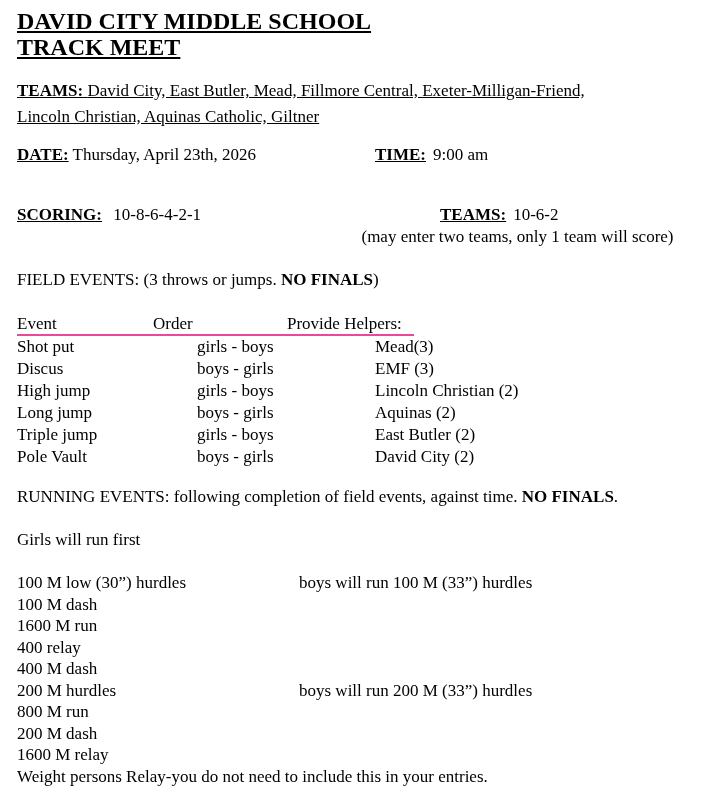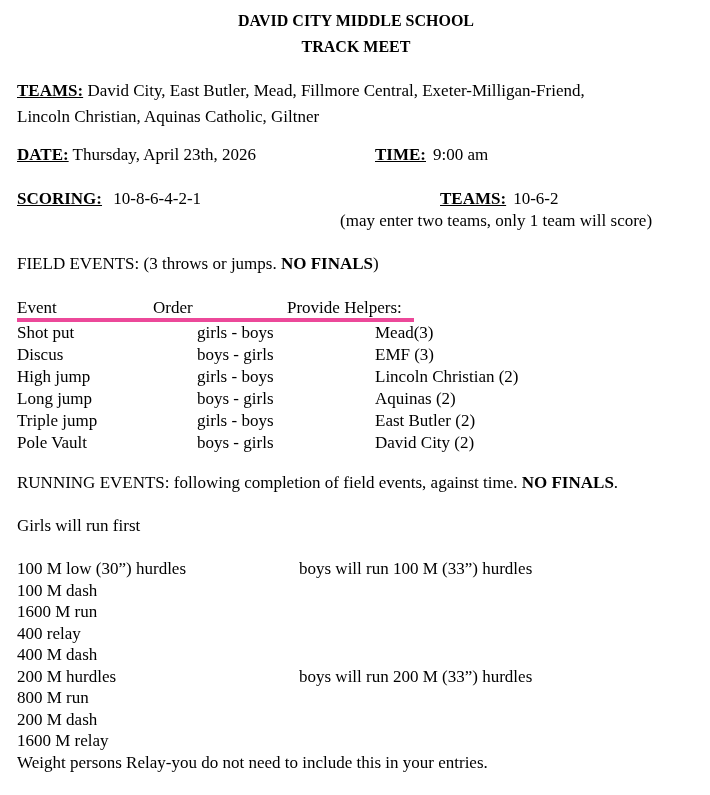--- a/index.html
+++ b/index.html
@@ -13,52 +13,55 @@
     height: 795px;
     background: #ffffff;
     color: #000000;
     font-family: "Liberation Serif", "DejaVu Serif", serif;
     font-size: 17px;
     box-sizing: border-box;
     padding: 8px 15px 0 17px;
     overflow: hidden;
   }
   .title {
-    text-align: center;
+    text-align: left;
     font-weight: bold;
-    font-size: 16px;
+    font-size: 24px;
     line-height: 26px;
+    text-decoration: underline;
   }
   .lbl {
     font-weight: bold;
     text-decoration: underline;
   }
   .teams {
     margin-top: 18px;
     line-height: 26px;
+    text-decoration: underline;
   }
   .row {
     position: relative;
     line-height: 22px;
   }
   .dt-row { margin-top: 14px; }
-  .sc-row { margin-top: 22px; }
+  .sc-row { margin-top: 38px; }
   .pos-time   { position: absolute; left: 358px; top: 0; }
   .pos-relays { position: absolute; left: 423px; top: 0; }
   .val-gap { margin-left: 7px; }
   .relays-note {
     line-height: 22px;
     margin-left: 323px;
+    text-align: center;
   }
   .field-heading { margin-top: 21px; line-height: 22px; }
   .field-note    { line-height: 22px; }
   .ev-table { margin-top: 23px; }
   .ev-head {
     width: 397px;
-    border-bottom: 4px solid #ec4899;
+    border-bottom: 2px solid #ec4899;
     display: grid;
     grid-template-columns: 136px 134px 1fr;
     line-height: 20px;
   }
   .ev-row {
     display: grid;
     grid-template-columns: 136px 134px 1fr;
     line-height: 22px;
     gap: 44px;
   }

